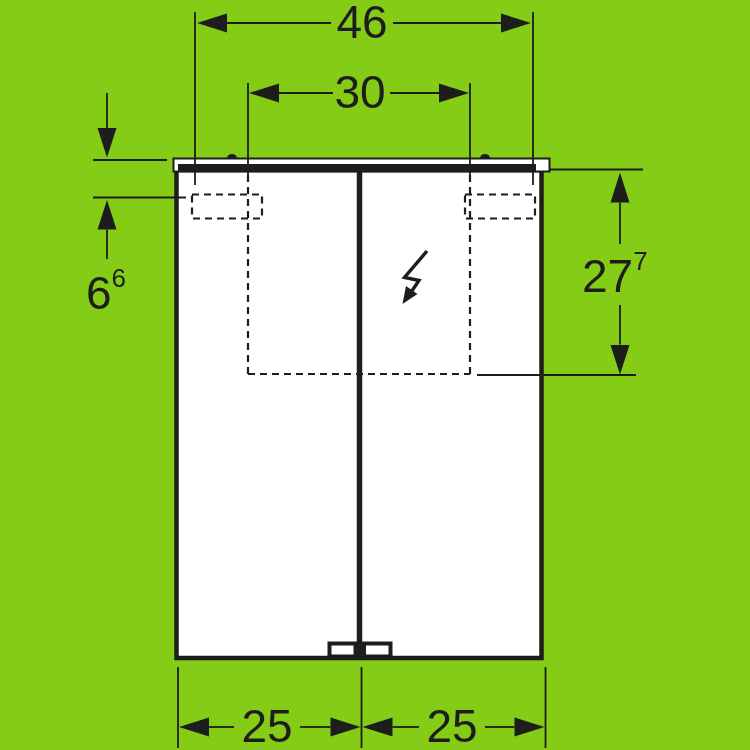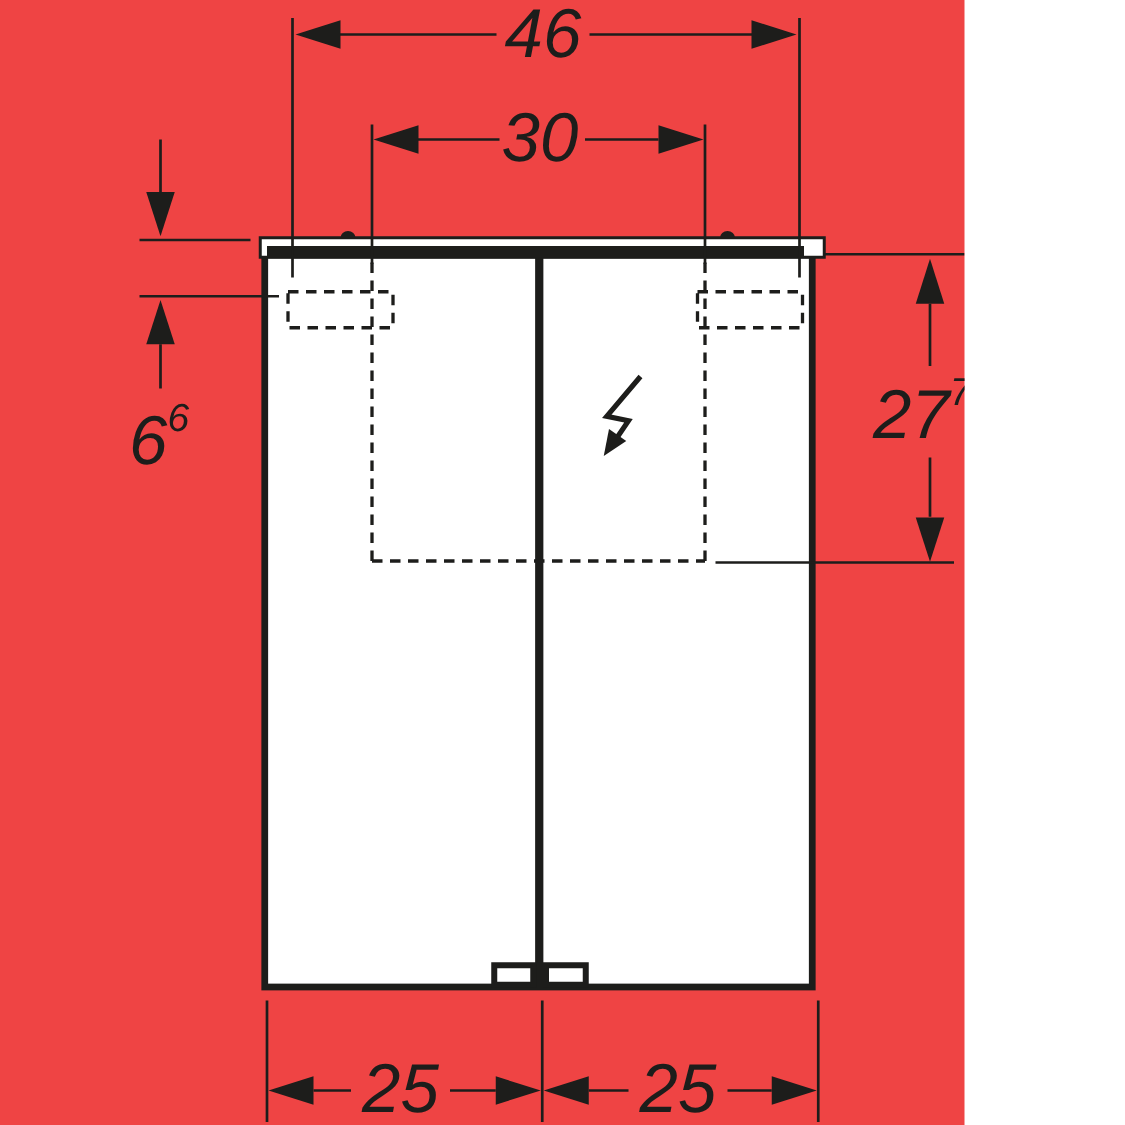--- a/index.html
+++ b/index.html
@@ -5,25 +5,24 @@
   html, body {
     margin: 0;
     padding: 0;
     background: #ffffff;
     width: 750px;
     height: 750px;
     font-family: "Liberation Sans", sans-serif;
   }
   #stage {
     position: relative;
-    width: 643px;
+    width: 750px;
     height: 750px;
-    background: #ef4444;
+    background: #84cc16;
     overflow: hidden;
-    font-style: italic;
   }
   svg { display: block; }
   .dim-text {
     font-family: "Liberation Sans", sans-serif;
     font-size: 46px;
     fill: #1d1d1b;
   }
   .dim-sup {
     font-size: 26px;
   }

